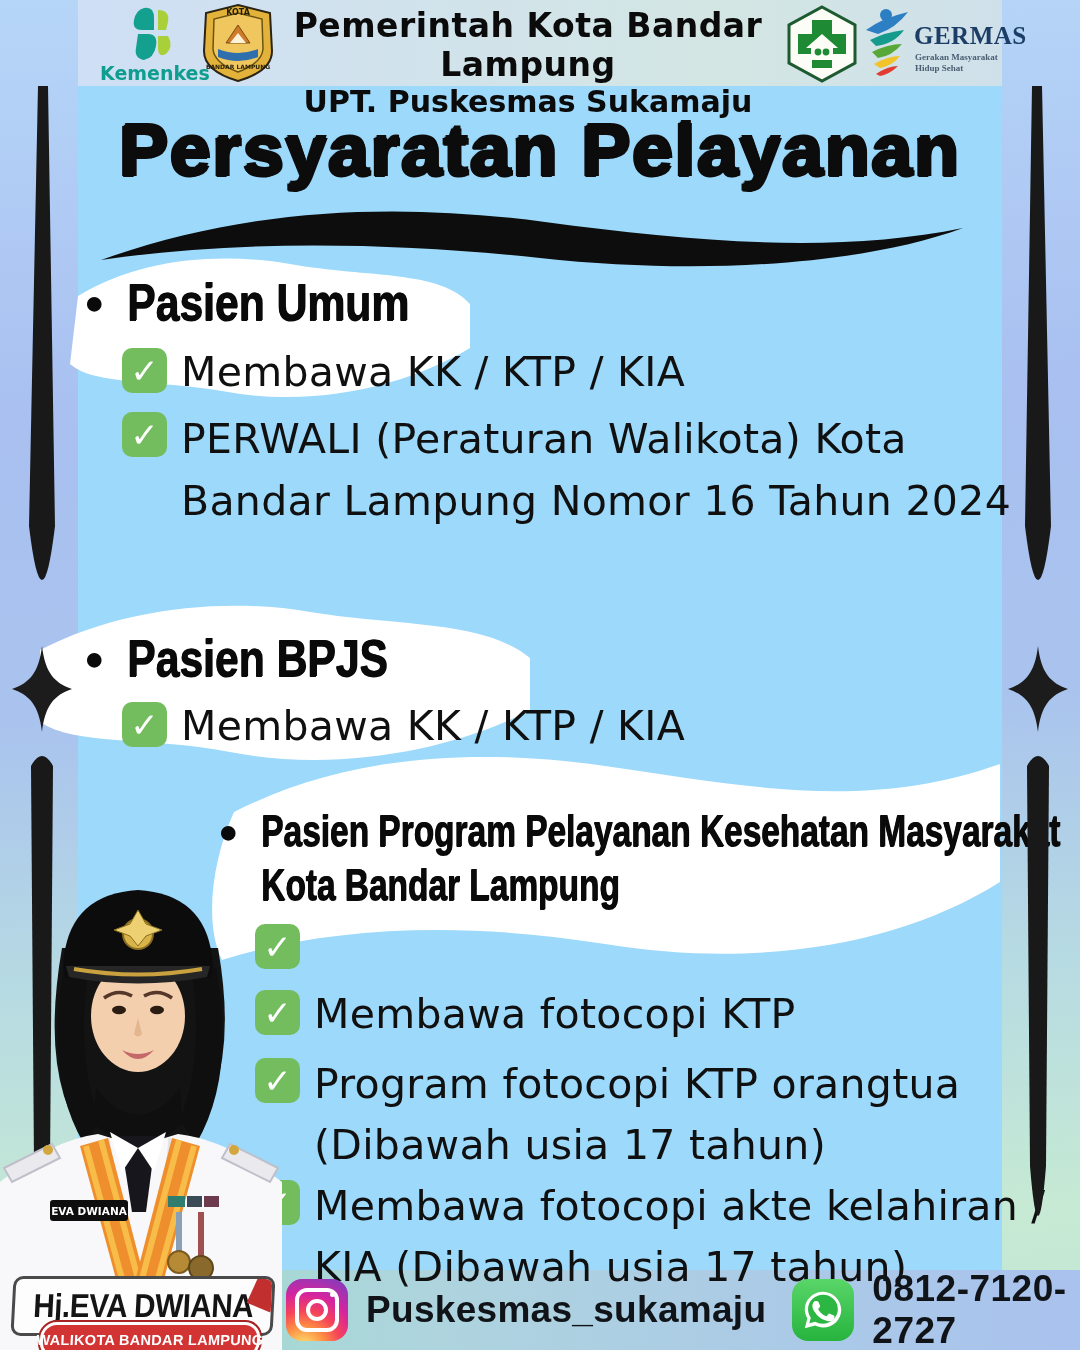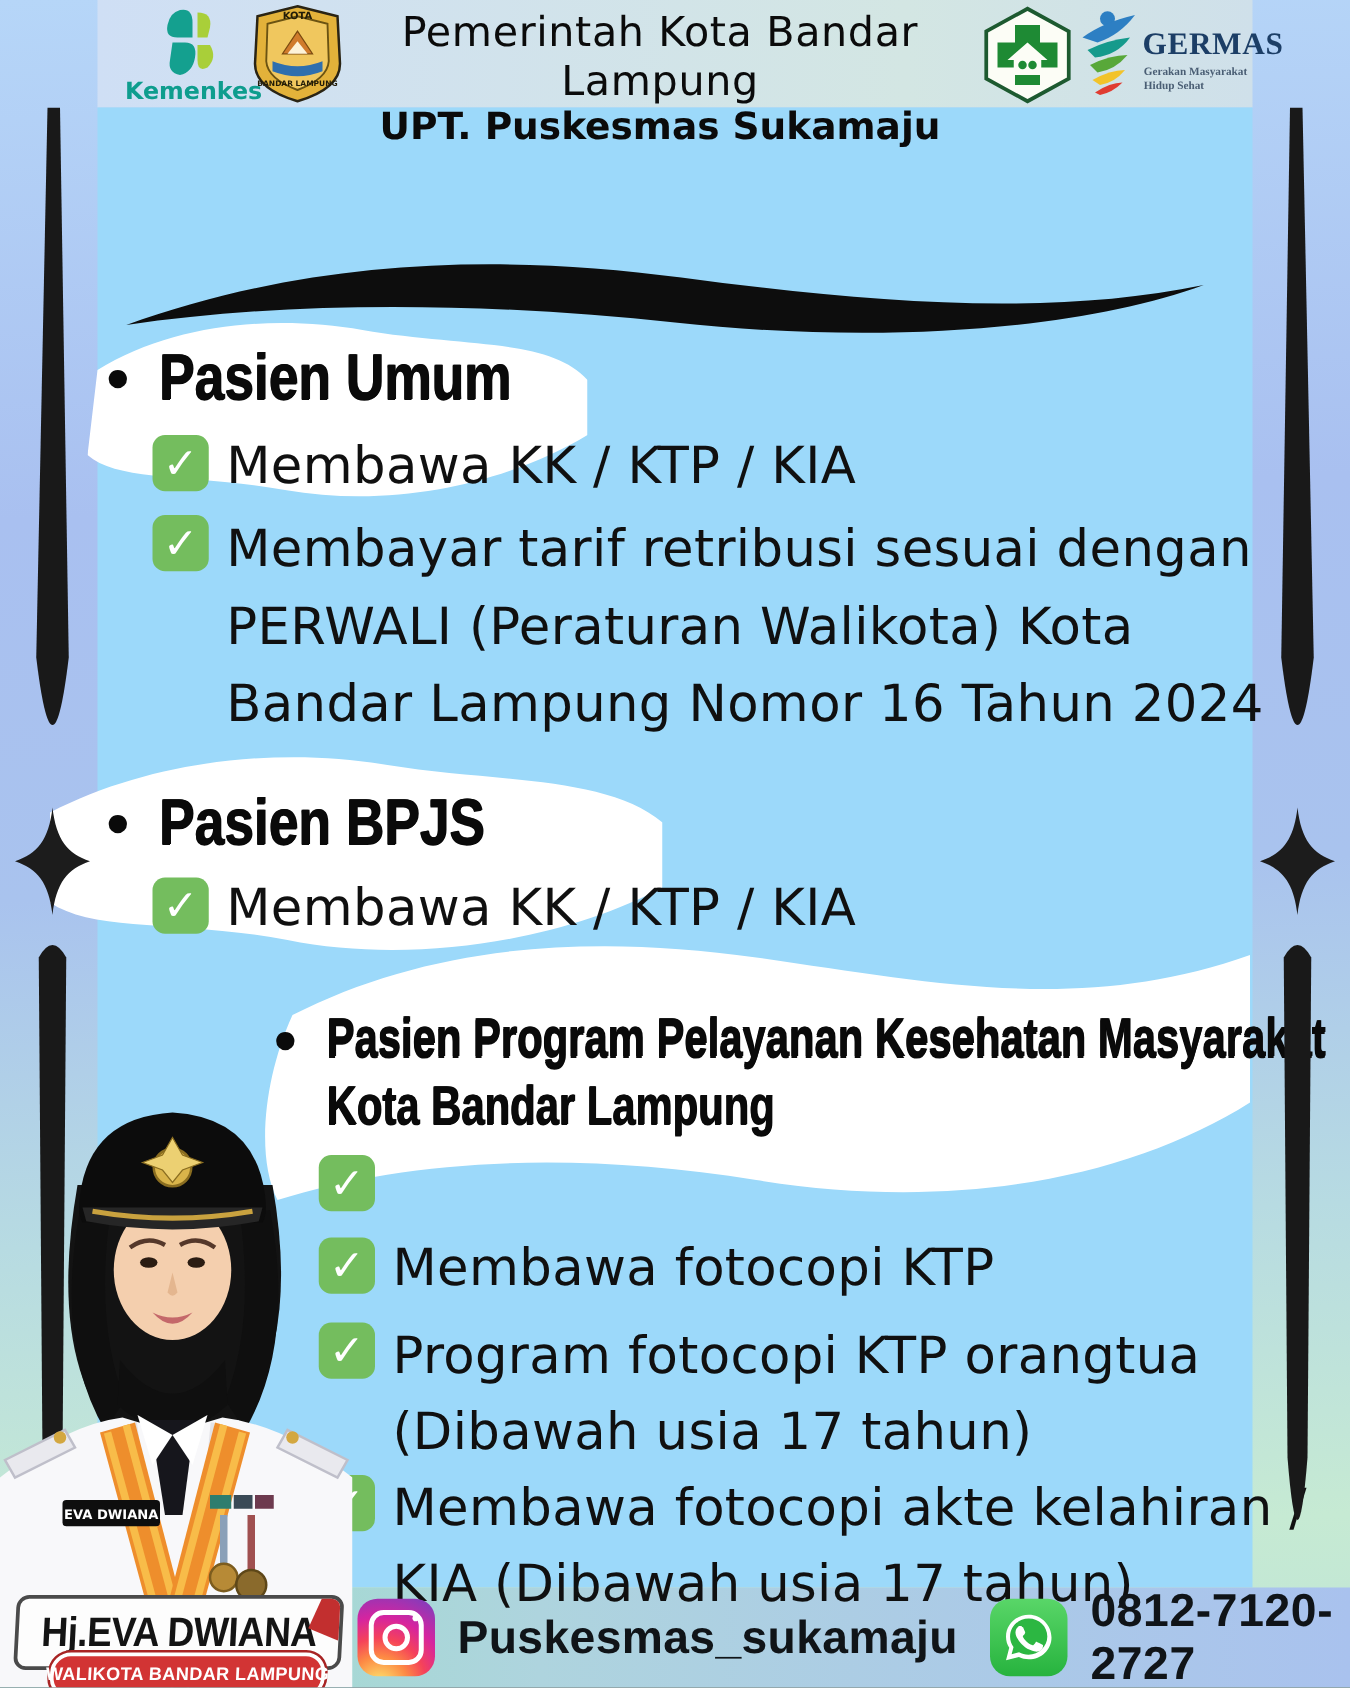--- a/index.html
+++ b/index.html
@@ -11,21 +11,21 @@
   
   .ornament{position:absolute;top:86px;width:66px;height:1200px;z-index:6;}
   .ornament.left{left:8px;}
   .ornament.right{right:8px;transform:scaleX(-1);}
   
   .header-band{
     position:absolute;left:78px;top:0;width:924px;height:86px;z-index:1;
     background:linear-gradient(90deg,#cfdff5 0%,#d3e6e3 70%,#cfe0ea 100%);
   }
   .org-lines{position:absolute;left:268px;top:6px;width:520px;text-align:center;z-index:3;color:#0b0b0b;}
-  .org-line1{font-size:33px;font-weight:400;letter-spacing:.5px;}
+  .org-line1{font-size:33px;font-weight:700;letter-spacing:.5px;}
   .org-line2{font-size:30px;font-weight:800;margin-top:0;}
   .logo{position:absolute;z-index:3;}
   .logo-kemenkes{left:100px;top:6px;width:92px;height:78px;}
   .kemenkes-label{position:absolute;left:0;bottom:0;width:100%;text-align:center;color:#0e9d8e;font-weight:800;font-size:19px;}
   .logo-crest{left:200px;top:3px;width:76px;height:80px;}
   .logo-hex{left:782px;top:4px;width:80px;height:80px;}
   .logo-germas{left:862px;top:8px;width:150px;height:72px;font-family:Liberation Serif, serif;}
   .germas-word{position:absolute;left:52px;top:14px;font-size:25px;font-weight:800;color:#1c3e66;letter-spacing:.5px;}
   .germas-sub{position:absolute;left:53px;top:44px;font-size:9px;line-height:11px;color:#4a5e74;font-weight:600;}
   
@@ -166,20 +166,21 @@
     </svg>
     <div class="germas-word">GERMAS</div>
     <div class="germas-sub">
       <div>Gerakan Masyarakat</div>
       <div>Hidup Sehat</div>
     </div>
   </div>
 
   <div class="main-panel"></div>
 
+  <div class="title">Persyaratan Pelayanan</div>
   <svg class="swoosh" viewBox="0 0 875 72" preserveAspectRatio="none">
     <path d="M6,60 C150,8 300,2 450,22 C600,42 742,54 868,28 C770,64 610,76 445,58 C295,42 140,40 6,60 Z" fill="#0d0d0d"></path>
   </svg>
 
   <svg class="blob blob1" viewBox="0 0 400 156" preserveAspectRatio="none">
     <path d="M8,44 C70,6 150,0 220,12 C300,26 370,18 400,52 L400,96 C340,132 250,156 158,140 C85,127 25,134 0,112 Z" fill="#ffffff"></path>
   </svg>
   <svg class="blob blob2" viewBox="0 0 490 175" preserveAspectRatio="false">
     <path d="M0,52 C85,8 190,0 270,14 C355,28 445,22 490,60 L490,112 C415,152 295,175 190,154 C105,138 35,148 0,124 Z" fill="#ffffff"></path>
   </svg>
@@ -191,21 +192,20 @@
     <span class="bullet">●</span>
     <span class="h-txt">Pasien Umum</span>
   </div>
   <div class="item it-u1">
     <span class="check">✓</span>
     <span class="txt">Membawa KK / KTP / KIA</span>
   </div>
   <div class="item it-u2">
     <span class="check">✓</span>
     <span class="txt">
-      <span class="cont">Membayar tarif retribusi sesuai dengan</span>
       <span class="cont">PERWALI (Peraturan Walikota) Kota</span>
       <span class="cont">Bandar Lampung Nomor 16 Tahun 2024</span>
     </span>
   </div>
 
   <div class="sec-heading sh2">
     <span class="bullet">●</span>
     <span class="h-txt">Pasien BPJS</span>
   </div>
   <div class="item it-b1">

